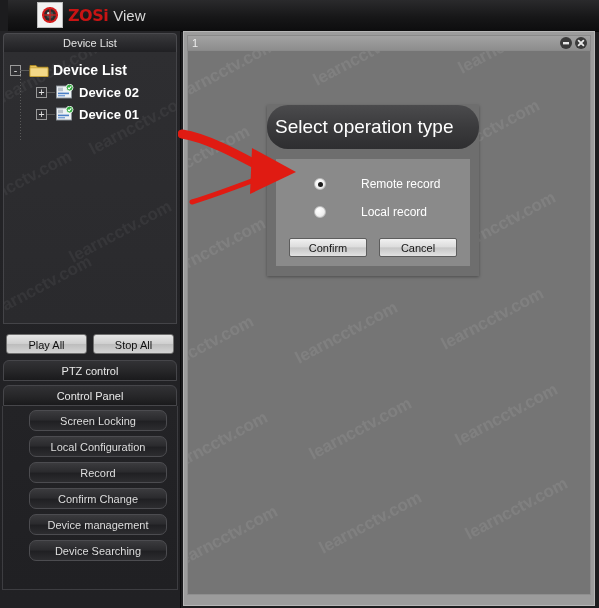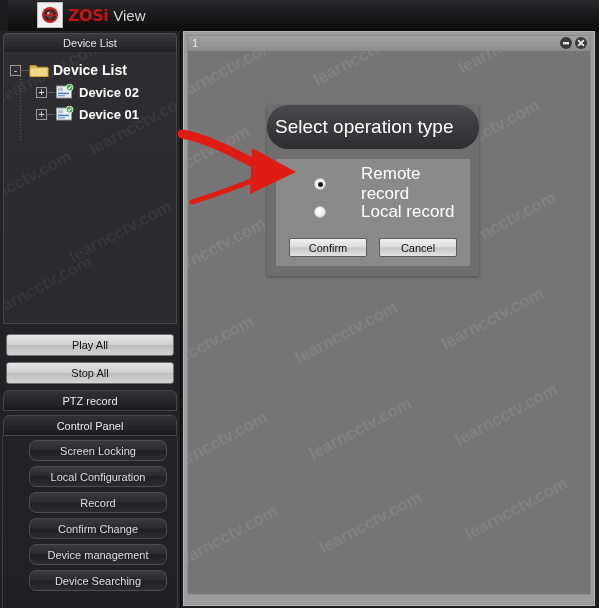--- a/index.html
+++ b/index.html
@@ -149,21 +149,20 @@
     width: 1px;
     height: 70px;
     background: repeating-linear-gradient(180deg,#5a5a5a 0 1px, transparent 1px 3px);
   }
 
   
   .btn-row {
     display: flex;
     gap: 6px;
     margin: 10px 6px 0 6px;
-    flex-direction: column;
   }
   .btn-lite {
     flex: 1;
     height: 20px;
     line-height: 20px;
     text-align: center;
     font-size: 11px;
     color: #101010;
     background: linear-gradient(180deg,#e6e6e6 0%, #cfcfcf 48%, #bdbdbd 52%, #d4d4d4 100%);
     border: 1px solid #6f6f6f;
@@ -320,21 +319,21 @@
     justify-content: center;
     flex: 0 0 auto;
   }
   .radio-dot {
     width: 5px; height: 5px;
     border-radius: 50%;
     background: #1a1a1a;
   }
   .radio-label {
     margin-left: 35px;
-    font-size: 17px;
+    font-size: 12px;
     color: #ffffff;
     font-family: "Liberation Sans", sans-serif;
   }
   .dialog-buttons {
     display: flex;
     gap: 12px;
     margin: 12px 13px 0 13px;
   }
   .dlg-btn {
     flex: 1;
@@ -437,21 +436,21 @@
         </span>
         <span class="tree-label-child">Device 01</span>
       </div>
     </div>
 
     <div class="btn-row">
       <div class="btn-lite">Play All</div>
       <div class="btn-lite">Stop All</div>
     </div>
 
-    <div class="section-head">PTZ record</div>
+    <div class="section-head">PTZ control</div>
 
     <div class="section-head" style="margin-top:4px;">Control Panel</div>
 
     <div class="ctrl-list">
       <div class="ctrl-btn">Screen Locking</div>
       <div class="ctrl-btn">Local Configuration</div>
       <div class="ctrl-btn">Record</div>
       <div class="ctrl-btn">Confirm Change</div>
       <div class="ctrl-btn">Device management</div>
       <div class="ctrl-btn">Device Searching</div>

